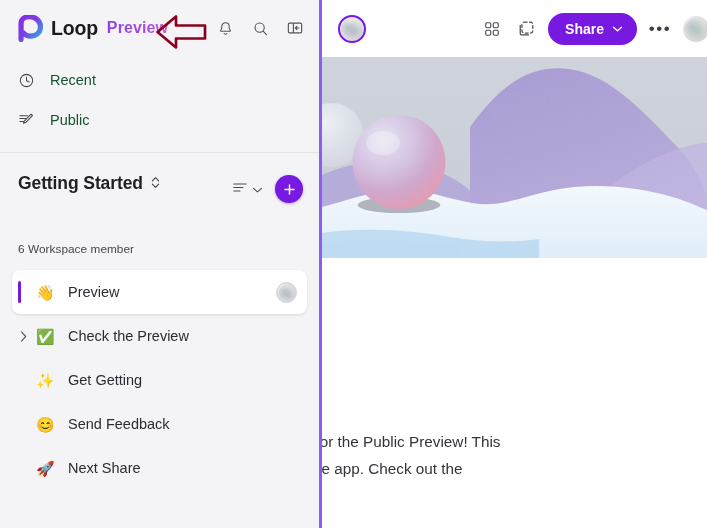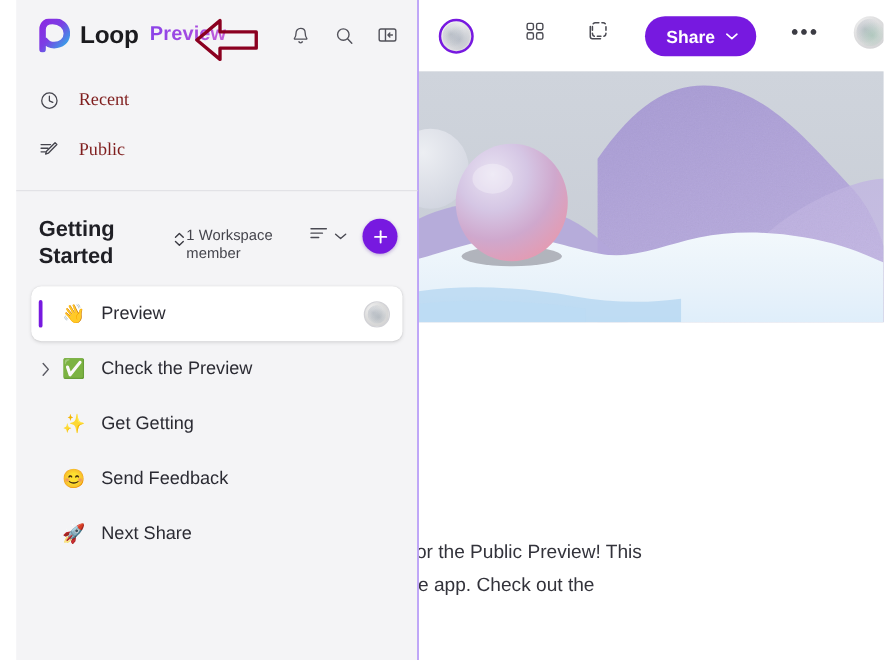--- a/index.html
+++ b/index.html
@@ -19,22 +19,21 @@
 
   
   .sidebar {
     width: 322px;
     height: 528px;
     background: #f4f4f6;
     display: flex;
     flex-direction: column;
     position: relative;
     flex: 0 0 322px;
-    border-right: 1px solid #8b5cf6;
-    margin-left: 13px;
+    border-right: 3px solid #8b5cf6;
   }
 
   .sidebar-top {
     height: 56px;
     display: flex;
     align-items: center;
     padding: 0 12px 0 16px;
     flex: 0 0 56px;
   }
   .brand {
@@ -81,44 +80,43 @@
 
   
   .nav-list { padding: 4px 0 10px 0; }
   .nav-item {
     height: 40px;
     display: flex;
     align-items: center;
     padding: 0 16px;
     gap: 14px;
     cursor: pointer;
-    color: #7f1d1d;
+    color: #14532d;
     font-size: 14.5px;
-    font-family: Liberation Serif, serif;
   }
   .nav-ico {
     width: 20px; height: 20px;
     flex: 0 0 20px;
     display: flex; align-items: center; justify-content: center;
     color: #45454e;
   }
 
   .divider {
     height: 1px;
     background: #e2e2e6;
     margin: 2px 0 0 0;
   }
 
   
   .ws-head {
     padding: 20px 16px 0 18px;
     display: flex;
     align-items: flex-start;
   }
-  .ws-title-wrap { display: flex; flex-direction: row; }
+  .ws-title-wrap { display: flex; flex-direction: column; gap: 40px; }
   .ws-title-row { display: flex; align-items: center; gap: 7px; cursor: pointer;}
   .ws-title {
     font-size: 17.5px;
     font-weight: bold;
     color: #1f1f25;
     letter-spacing: -0.1px;
   }
   .ws-sub {
     font-size: 11.8px;
     color: #45454d;
@@ -237,21 +235,22 @@
     content: "";
     position: absolute; inset: 1px;
     border-radius: 50%;
     background:
       radial-gradient(circle at 62% 62%, rgba(150,160,175,.5) 0%, transparent 60%),
       radial-gradient(circle at 30% 42%, rgba(120,132,148,.42) 0%, transparent 55%);
   }
   .main-actions {
     margin-left: auto;
     display: flex;
-    gap: 26px;
+    align-items: center;
+    gap: 10px;
   }
   .share-btn {
     height: 32px;
     padding: 0 14px 0 17px;
     border-radius: 16px;
     background: #7719e0;
     color: #fff;
     font-size: 14px;
     font-weight: bold;
     display: flex;
@@ -402,21 +401,21 @@
       <div class="ws-title-wrap">
         <div class="ws-title-row">
           <span class="ws-title">Getting Started</span>
           <span>
             <svg width="11" height="13" viewBox="0 0 12 14" fill="none" stroke="#3a3a42" stroke-width="1.2" stroke-linecap="round" stroke-linejoin="round">
               <path d="M2.6 5.2 L6 1.8 L9.4 5.2"></path>
               <path d="M2.6 8.8 L6 12.2 L9.4 8.8"></path>
             </svg>
           </span>
         </div>
-        <span class="ws-sub">1 Workspace member</span>
+        <span class="ws-sub">6 Workspace member</span>
       </div>
       <div class="ws-actions">
         <div class="sort-btn">
           <span>
             <svg width="17" height="13" viewBox="0 0 18 14" fill="none" stroke="currentColor" stroke-width="1.25" stroke-linecap="round">
               <path d="M1.8 3.2 L15 3.2"></path>
               <path d="M1.8 7 L11.6 7"></path>
               <path d="M1.8 10.8 L8.4 10.8"></path>
             </svg>
           </span>

